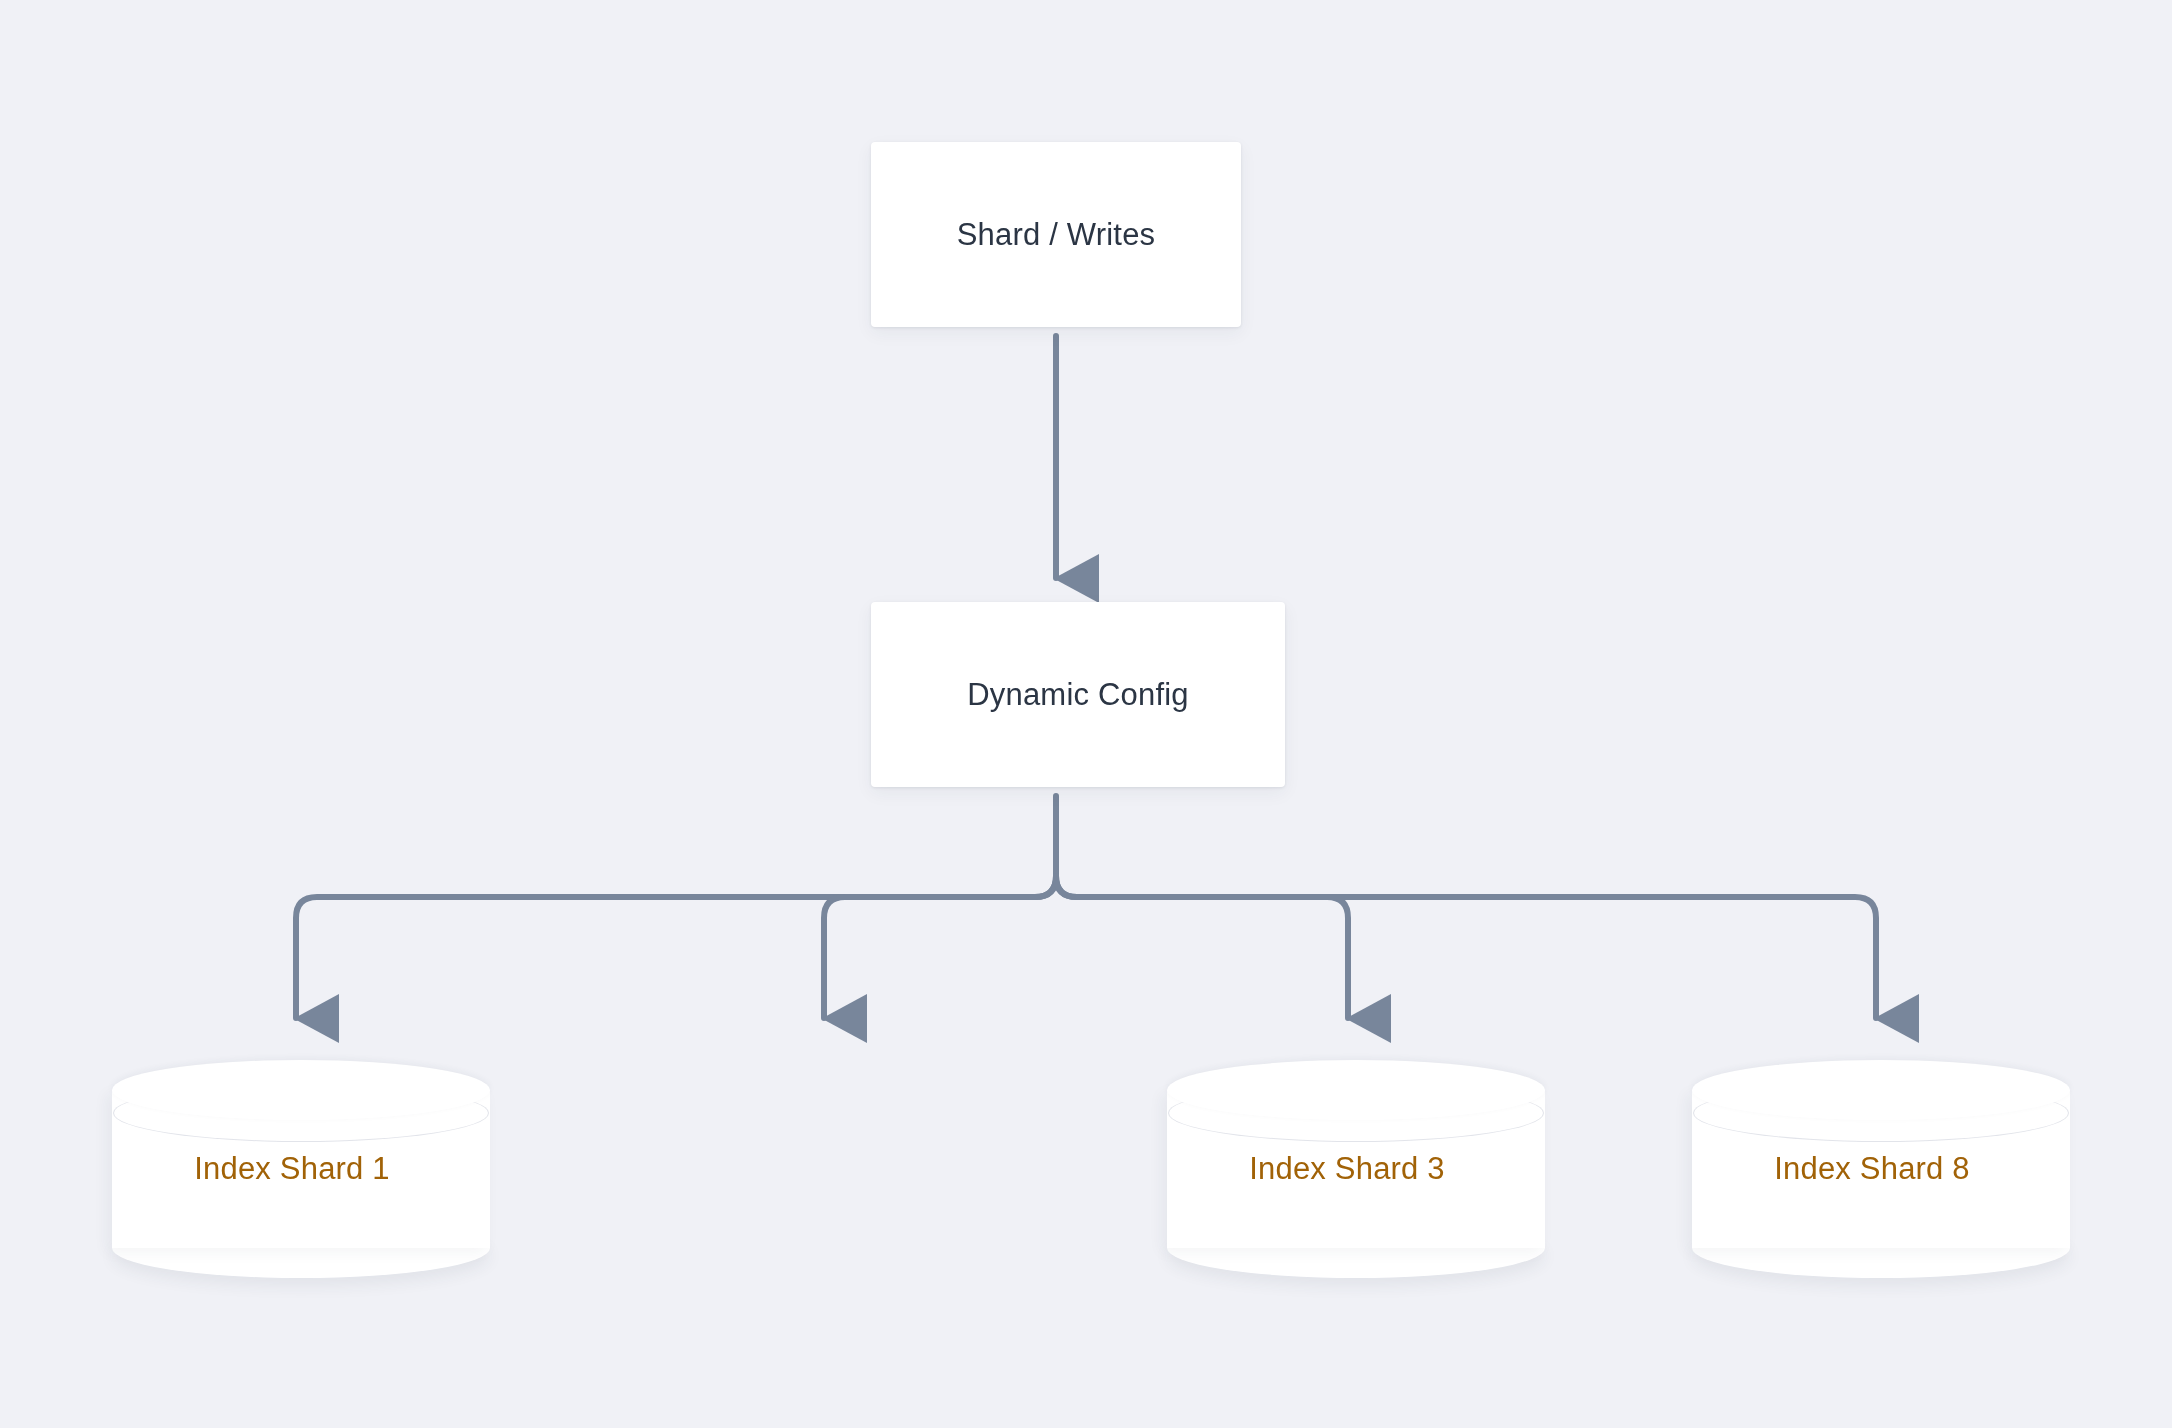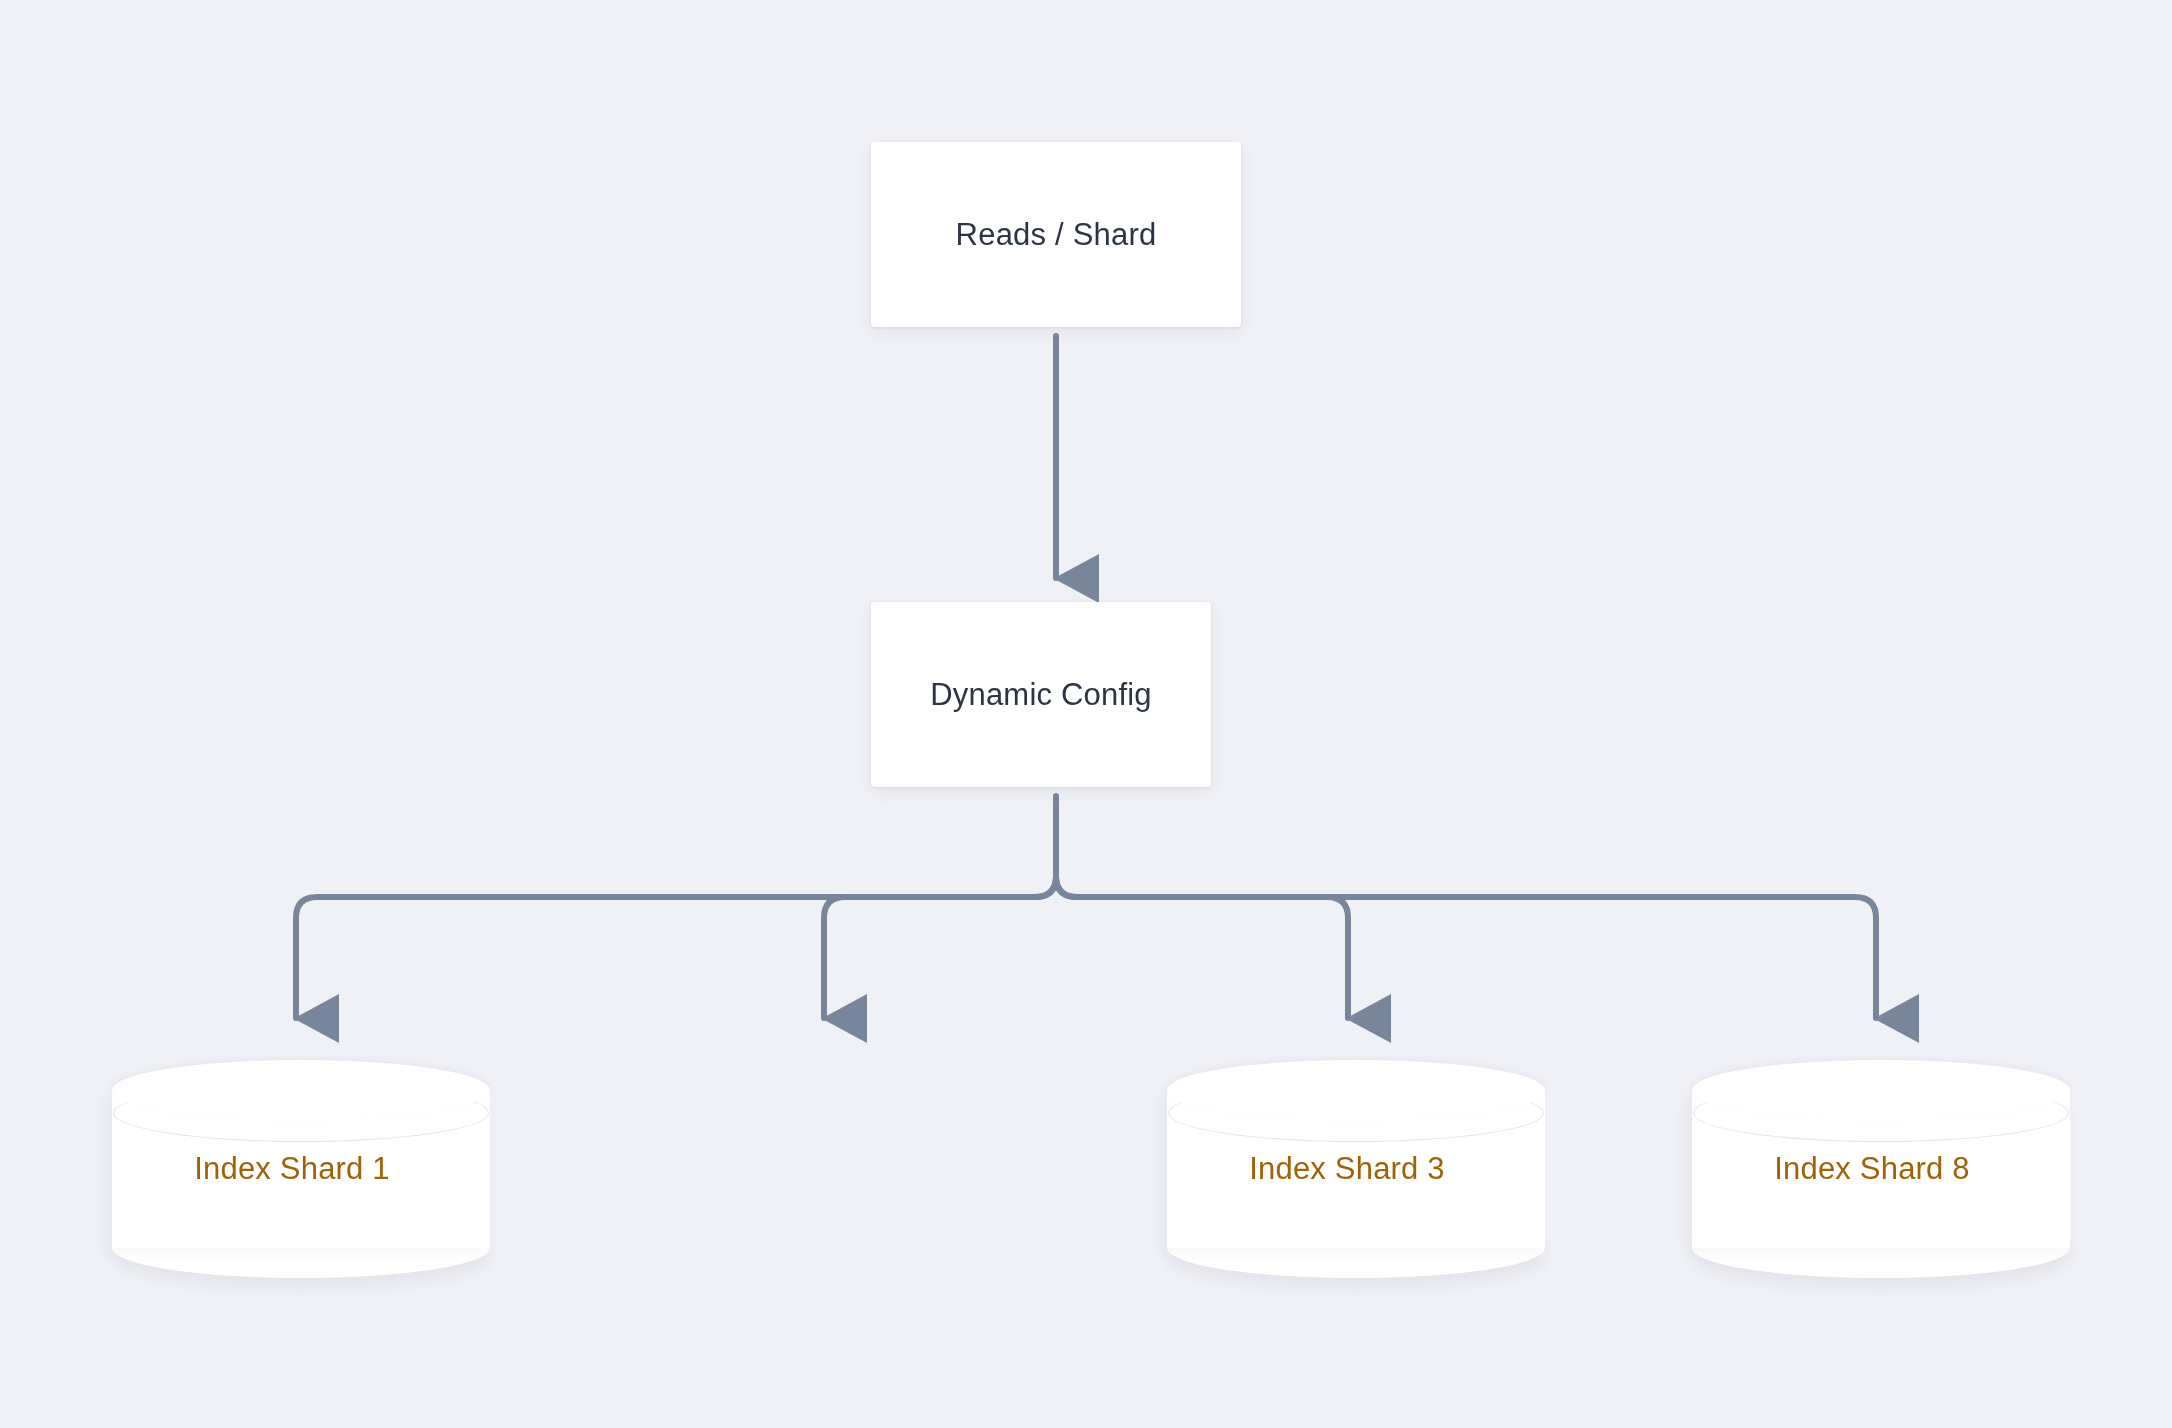--- a/index.html
+++ b/index.html
@@ -50,21 +50,21 @@
   }
   #node-reads-writes {
     left: 871px;
     top: 142px;
     width: 370px;
     height: 185px;
   }
   #node-dynamic-config {
     left: 871px;
     top: 602px;
-    width: 340px;
+    width: 414px;
     height: 185px;
   }
   
   .cylinder {
     position: absolute;
     width: 378px;
     height: 218px;
   }
   .cyl-body {
     position: absolute;
@@ -145,21 +145,21 @@
     <path d="M 1056 876 Q 1056 897 1035 897 L 317 897 Q 296 897 296 918 L 296 1018" fill="none" stroke="#78869b" stroke-width="6" stroke-linecap="round" marker-end="url(#arrowhead)"></path>
 
     <path d="M 1056 876 Q 1056 897 1035 897 L 845 897 Q 824 897 824 918 L 824 1018" fill="none" stroke="#78869b" stroke-width="6" stroke-linecap="round" marker-end="url(#arrowhead)"></path>
 
     <path d="M 1056 876 Q 1056 897 1077 897 L 1327 897 Q 1348 897 1348 918 L 1348 1018" fill="none" stroke="#78869b" stroke-width="6" stroke-linecap="round" marker-end="url(#arrowhead)"></path>
 
     <path d="M 1056 876 Q 1056 897 1077 897 L 1855 897 Q 1876 897 1876 918 L 1876 1018" fill="none" stroke="#78869b" stroke-width="6" stroke-linecap="round" marker-end="url(#arrowhead)"></path>
   </svg>
 
   <div class="node-box" id="node-reads-writes">
-    <span class="node-label">Reads / Shard</span>
+    <span class="node-label">Shard / Writes</span>
   </div>
 
   <div class="node-box" id="node-dynamic-config">
     <span class="node-label">Dynamic Config</span>
   </div>
 
   <div class="cylinder" id="cyl-shard-1">
     <div class="cyl-bottom"></div>
     <div class="cyl-body"></div>
     <div class="cyl-top-rim"></div>

